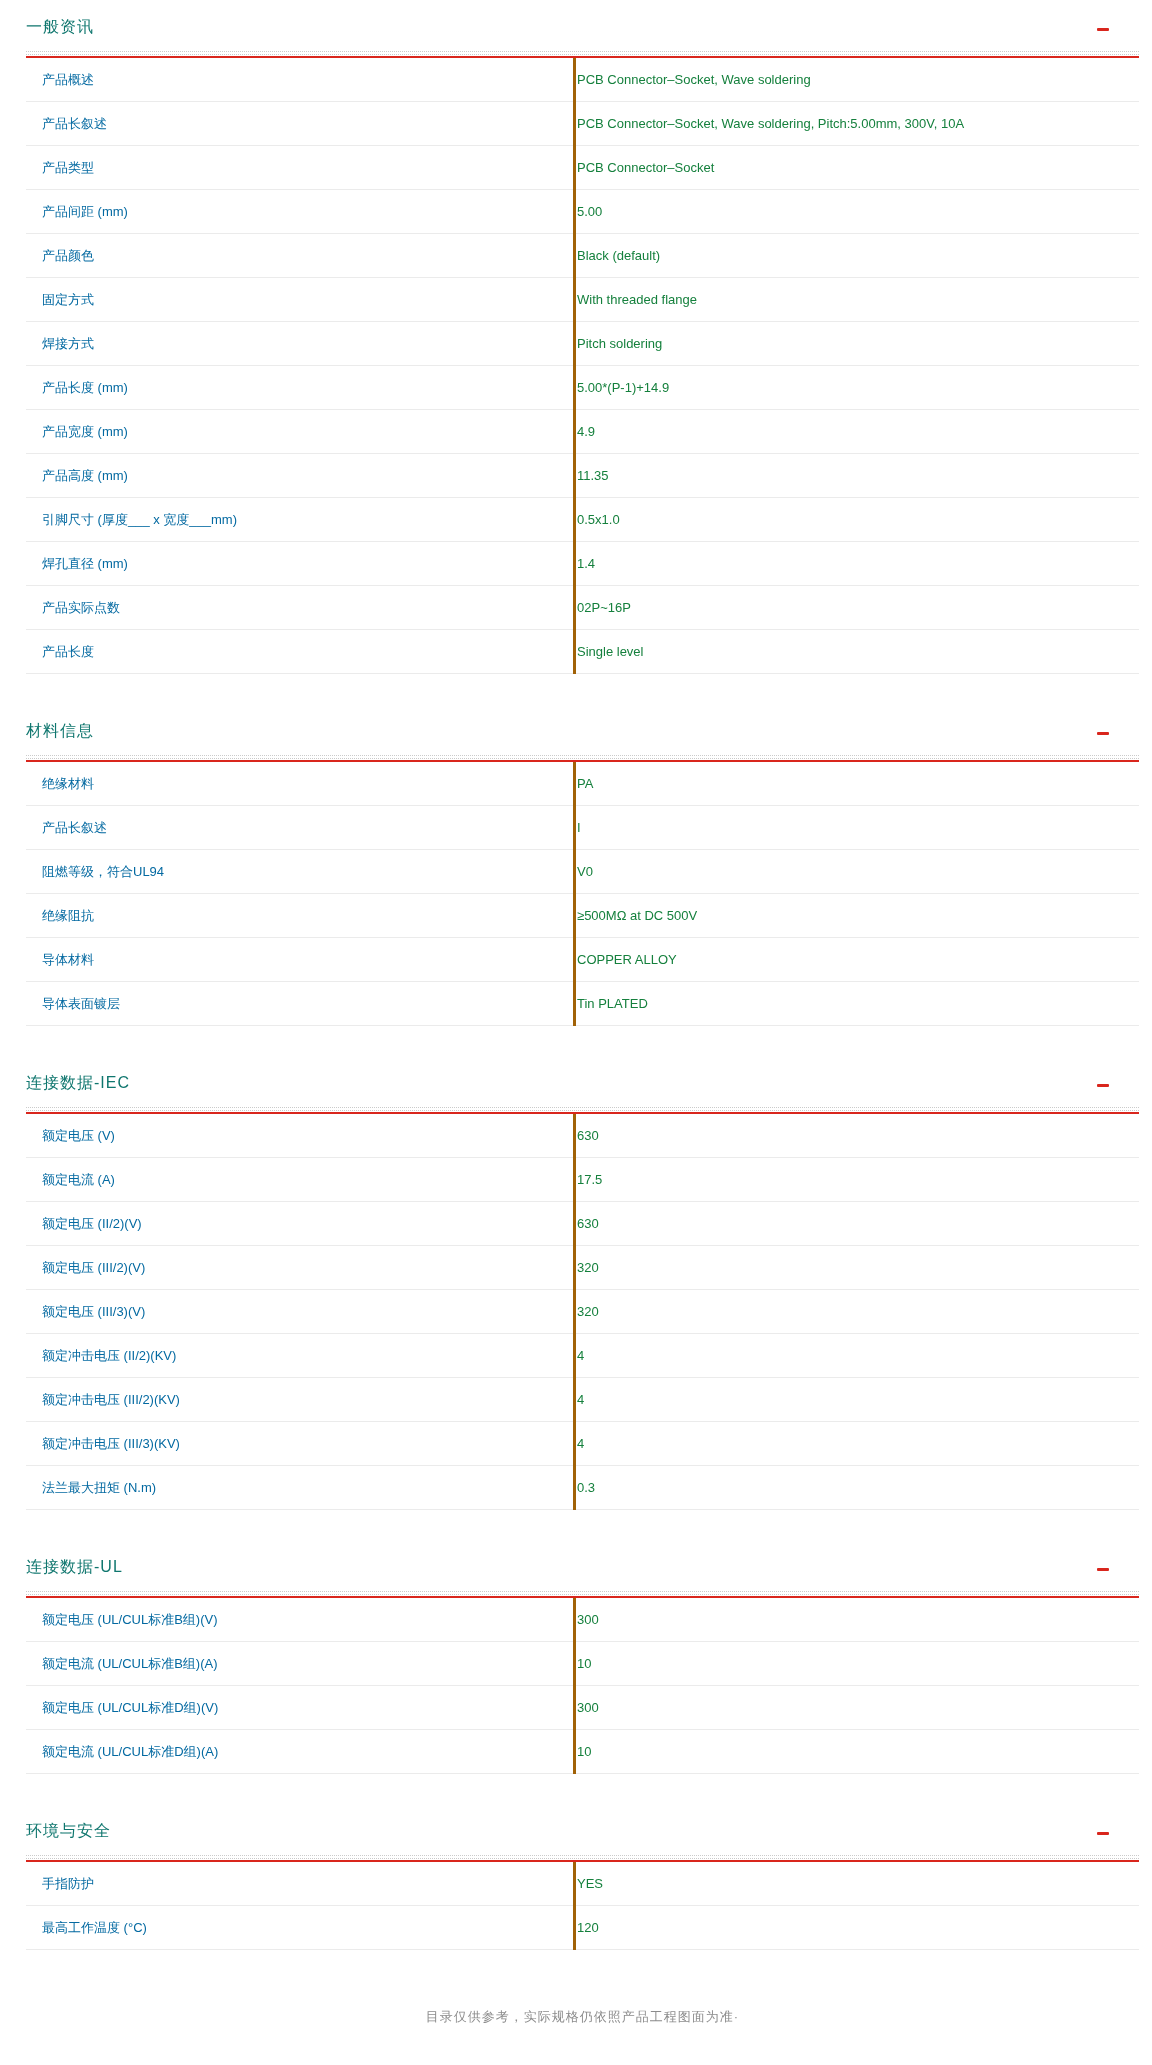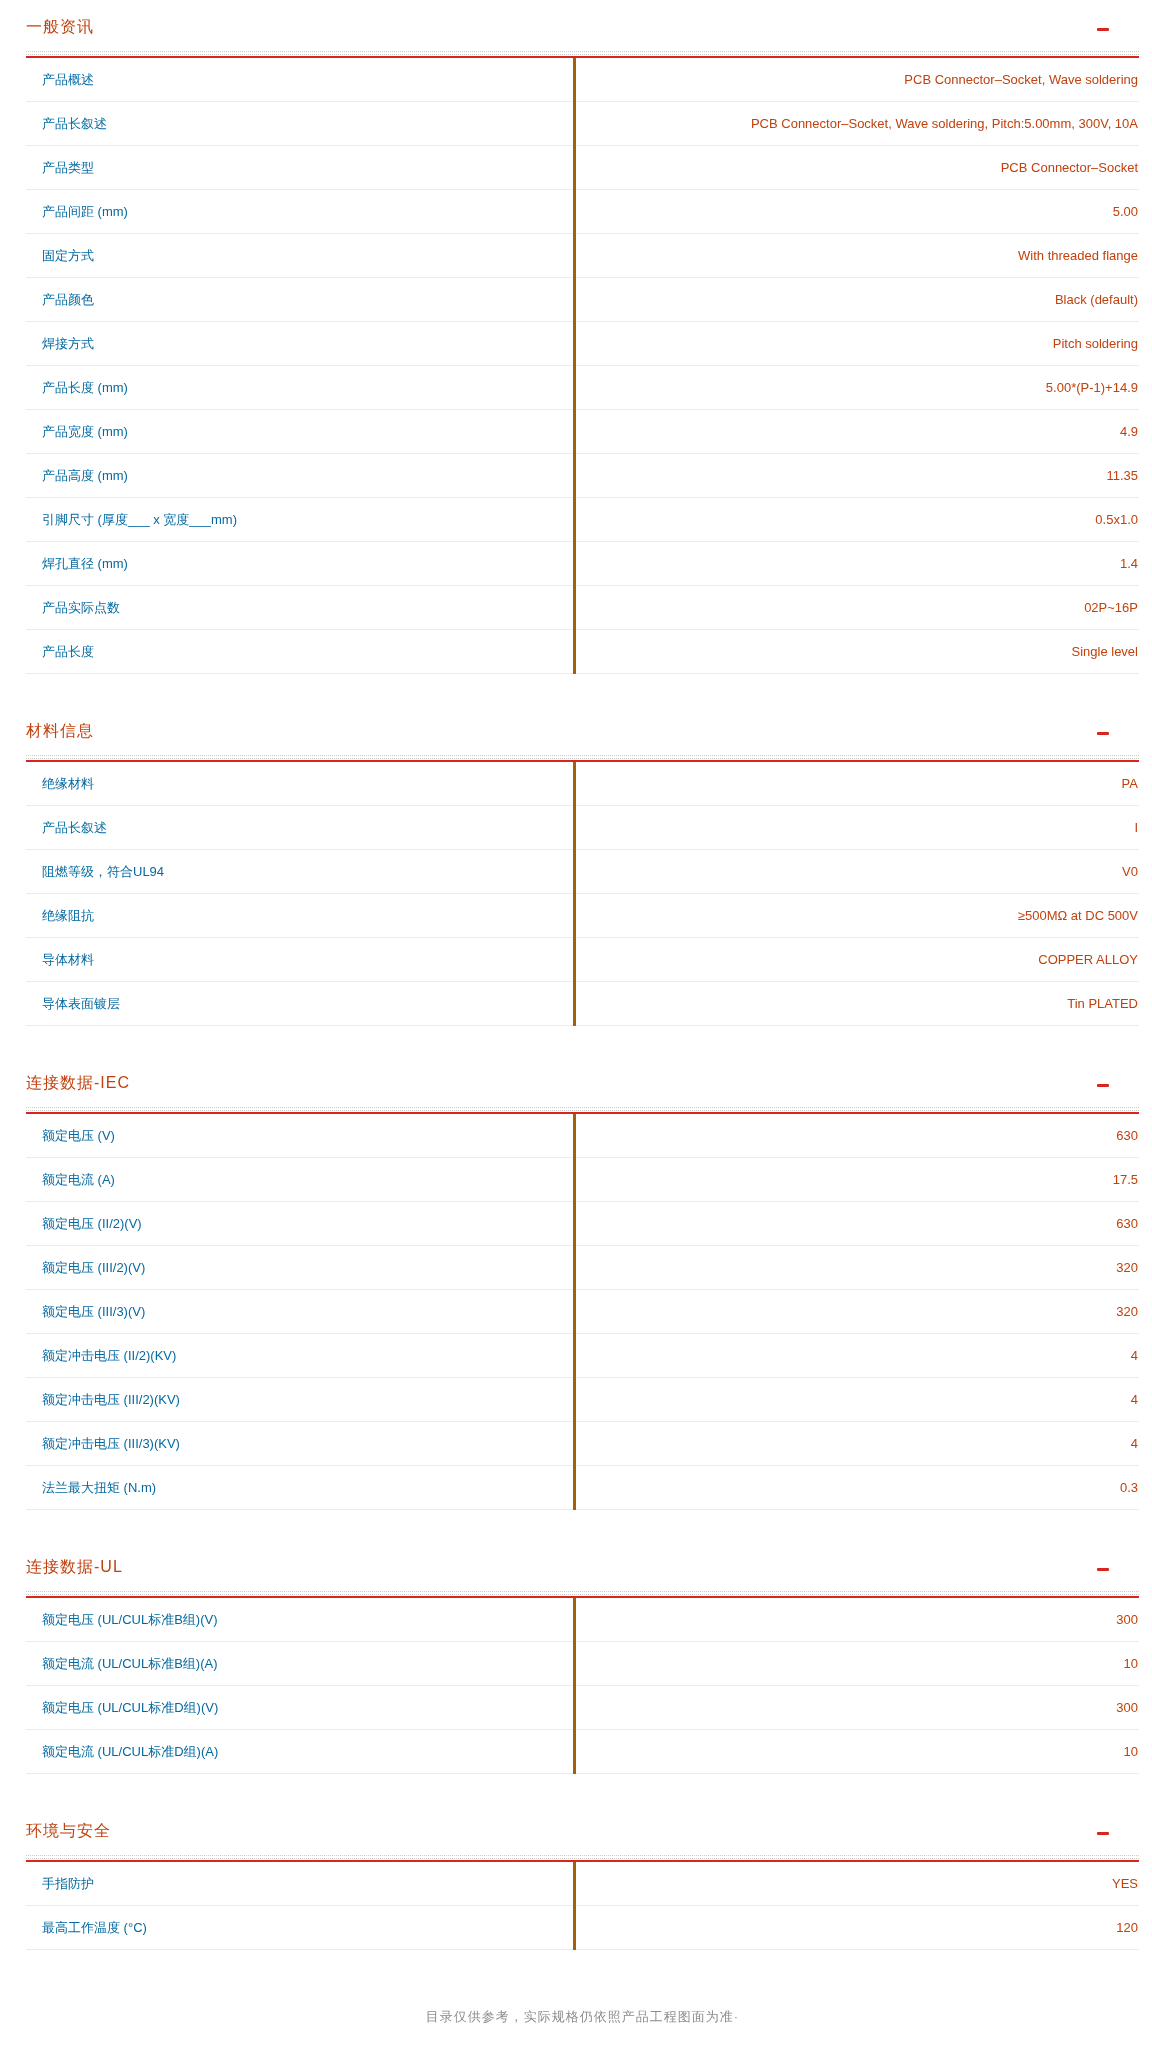--- a/index.html
+++ b/index.html
@@ -5,29 +5,29 @@
   html,body{margin:0;padding:0;background:#fff;}
   body{
     width:1152px;height:2065px;overflow:hidden;
     font-family:"Liberation Sans","DejaVu Sans",sans-serif;
     -webkit-font-smoothing:antialiased;
   }
   .page{padding:0 13px 0 26px;}
   .section{margin-top:46px;}
   .section:first-of-type{margin-top:16px;}
   .sec-head{position:relative;height:22px;margin-bottom:13px;}
-  .sec-title{margin:0;font-size:16px;font-weight:400;color:#c2410c;line-height:22px;letter-spacing:1px;}
+  .sec-title{margin:0;font-size:16px;font-weight:400;color:#0f766e;line-height:22px;letter-spacing:1px;}
   .sec-toggle{position:absolute;right:28px;bottom:1px;width:14px;height:9px;cursor:pointer;}
   .minus-icon{display:block;width:12px;height:3px;background:#d9261d;border-radius:1px;}
   .rule-dots{height:2px;border-top:1px dotted #cbcbcb;border-bottom:1px dotted #cbcbcb;}
   .rule-red{height:2px;background:#d9261d;margin-top:1px;}
   table.spec{width:100%;border-collapse:collapse;table-layout:fixed;}
   table.spec td{height:41px;border-bottom:1px solid #ebebeb;font-size:13px;vertical-align:middle;}
   td.lbl{width:530px;padding-left:16px;color:#0369a1;border-right:3px solid #a16207;}
-  td.val{text-align:right;color:#c2410c;}
+  td.val{text-align:left;color:#15803d;}
   .catalog-note{margin-top:58px;text-align:center;font-size:13px;color:#8c8c8c;letter-spacing:1px;}
 </style>
 </head>
 <body>
 
 <div class="page">
   <div>
   <div class="section">
     <div class="sec-head">
       <h2 class="sec-title">一般资讯</h2>
@@ -53,30 +53,30 @@
     <td class="lbl">产品类型</td>
     <td class="val">PCB Connector–Socket</td>
   </tr>
 
   <tr>
     <td class="lbl">产品间距 (mm)</td>
     <td class="val">5.00</td>
   </tr>
 
   <tr>
+    <td class="lbl">产品颜色</td>
+    <td class="val">Black (default)</td>
+  </tr>
+
+  <tr>
     <td class="lbl">固定方式</td>
     <td class="val">With threaded flange</td>
   </tr>
 
   <tr>
-    <td class="lbl">产品颜色</td>
-    <td class="val">Black (default)</td>
-  </tr>
-
-  <tr>
     <td class="lbl">焊接方式</td>
     <td class="val">Pitch soldering</td>
   </tr>
 
   <tr>
     <td class="lbl">产品长度 (mm)</td>
     <td class="val">5.00*(P-1)+14.9</td>
   </tr>
 
   <tr>

